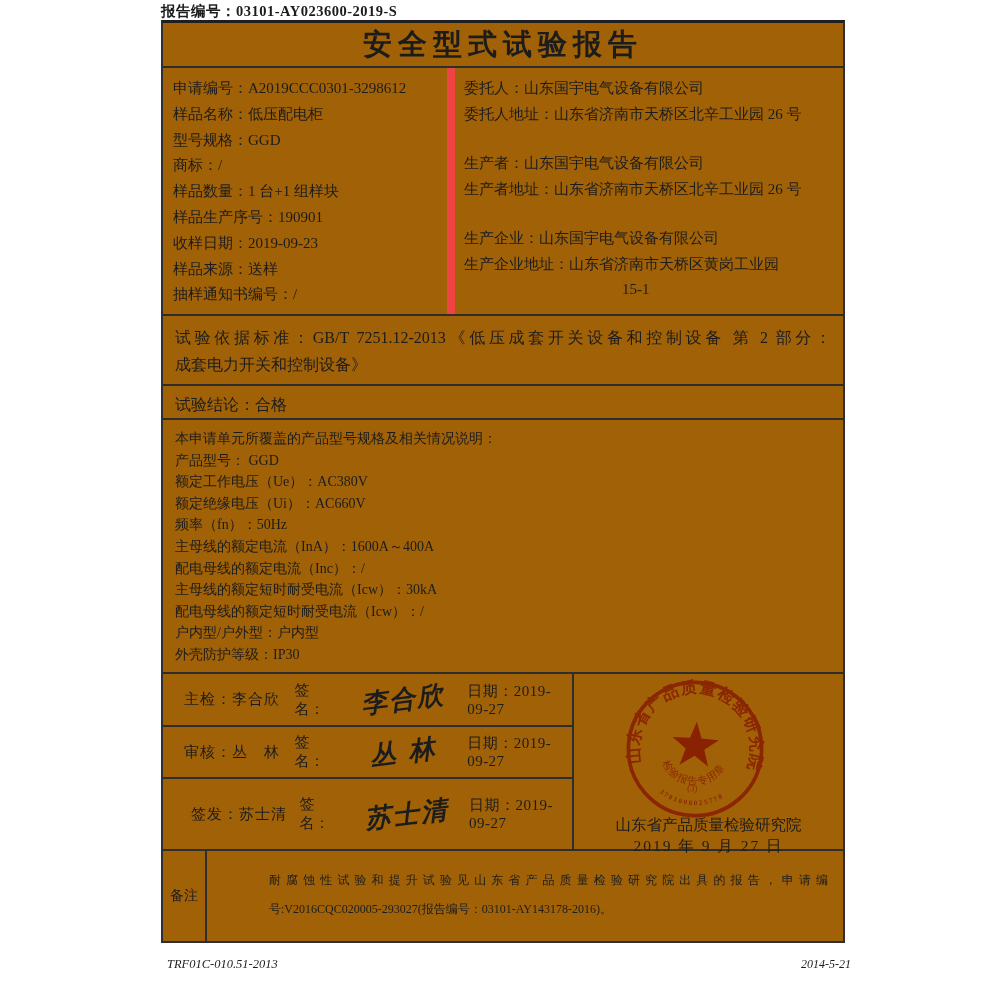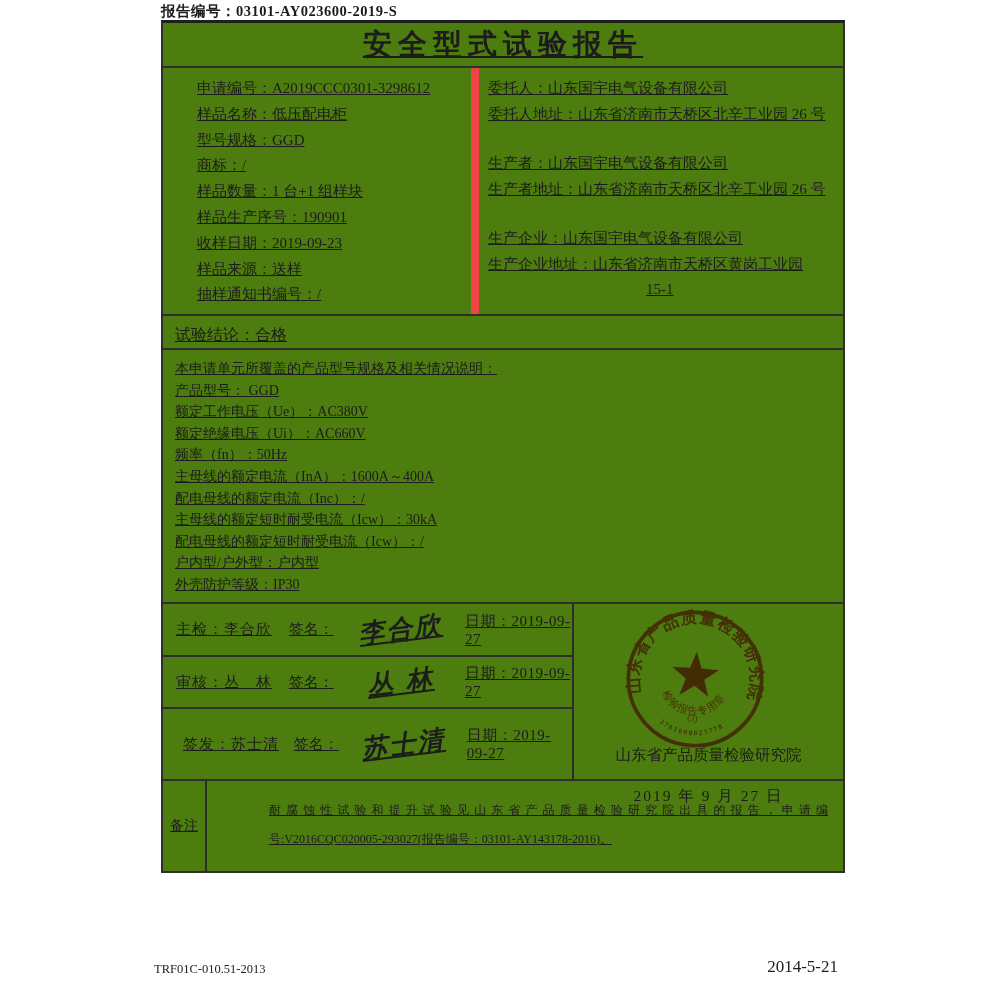--- a/index.html
+++ b/index.html
@@ -15,32 +15,31 @@
 
   .header-row {
     position: absolute; left: 161px; top: 2px; width: 684px;
     display: flex; justify-content: space-between;
     font-size: 14.5px; font-weight: bold; letter-spacing: .5px; flex-direction: column;
   }
 
   .doc-table {
     position: absolute; left: 161px; top: 20px; width: 684px;
     border: 2px solid #2e2e2e; border-top: 3px solid #1f1f1f;
-    background: #4d7c0f;
-    text-decoration: underline;
+    background: #a16207;
   }
 
   .title-cell {
     height: 45px; line-height: 42px; text-align: center;
     font-size: 29px; font-weight: bold; letter-spacing: 6px;
     border-bottom: 2px solid #2e2e2e;
   }
 
   .info-grid { display: flex; height: 248px; border-bottom: 2px solid #2e2e2e; }
-  .info-left { width: 284px; padding: 8px 20px 6px 10px; margin-left: 24px; }
+  .info-left { width: 284px; padding: 8px 20px 6px 10px; }
   .info-left .line { line-height: 25.8px; font-size: 15px; white-space: nowrap; }
   .info-right { flex: 1; border-left: 8px solid #ef4444; padding: 8px 6px 6px 9px; }
   .info-right .line { line-height: 25.5px; font-size: 15px; }
   .info-right .gap { margin-top: 24px; }
   .info-right .indent { padding-left: 158px; }
 
   .standard-cell {
     height: 70px; padding: 8px 12px; font-size: 16px; line-height: 27px;
     border-bottom: 2px solid #2e2e2e;
   }
@@ -51,57 +50,57 @@
     border-bottom: 2px solid #2e2e2e;
   }
 
   .specs-cell { height: 254px; padding: 8px 12px; border-bottom: 2px solid #2e2e2e; }
   .specs-cell .line { line-height: 21.6px; font-size: 14px; }
 
   .sig-section { display: flex; height: 177px; border-bottom: 2px solid #2e2e2e; }
   .sig-rows { width: 409px; }
   .sig-row {
     height: 53px; display: flex; align-items: center;
-    padding-left: 13px; font-size: 15px;
+    padding-left: 21px; font-size: 15px;
     border-bottom: 2px solid #2e2e2e;
   }
   .sig-row:nth-child(2) { height: 52px; }
   .sig-row:nth-child(3) { height: 70px; border-bottom: none; margin-left: 7px; }
   .sig-role { width: 128px; letter-spacing: 1px; }
   .sig-label { width: 52px; }
   .sig-script {
     width: 148px; text-align: center;
     font-family: "DejaVu Serif", serif; font-style: italic; font-weight: bold;
     font-size: 26px; transform: rotate(-7deg); letter-spacing: 2px;
     white-space: nowrap;
   }
   .sig-date { letter-spacing: .5px; }
 
   .seal-cell { flex: 1; position: relative; border-left: 2px solid #2e2e2e; }
   .seal-svg {
     position: absolute; left: 47px; top: 1px; width: 148px; height: 148px;
     mix-blend-mode: multiply; opacity: .92; transform: rotate(4deg);
   }
   .seal-org  { position: absolute; left: 0; right: 0; top: 141px; text-align: center; font-size: 15.5px; }
-  .seal-date { position: absolute; left: 0; right: 0; top: 162px; text-align: center; font-size: 15.5px; letter-spacing: 2px; margin-top: 20px; }
+  .seal-date { position: absolute; left: 0; right: 0; top: 162px; text-align: center; font-size: 15.5px; letter-spacing: 2px; }
 
   .remark-row { display: flex; height: 90px; }
   .remark-label {
     width: 44px; border-right: 2px solid #2e2e2e;
     display: flex; align-items: center; justify-content: center;
     font-size: 14px;
   }
   .remark-text { flex: 1; padding: 15px 15px 8px 15px; font-size: 12px; line-height: 29px; margin-left: 47px; }
 
   .footer-row {
-    position: absolute; left: 154px; top: 957px; width: 684px;
-    display: flex; justify-content: space-between; align-items: flex-end;
+    position: absolute; left: 167px; top: 957px; width: 684px;
+    display: flex; justify-content: space-between; align-items: flex-end; font-style: italic;
   }
   .footer-left  { font-size: 12.5px; }
-  .footer-right { font-size: 17px; text-align: right; }
+  .footer-right { font-size: 12px; text-align: right; }
 </style>
 </head>
 <body>
 
 <div class="page">
 
   <div class="header-row">
     <span>报告编号：03101-AY023600-2019-S</span>
     <span>第 1 页　共 38 页</span>
   </div>
@@ -126,20 +125,24 @@
         <div class="line">委托人：山东国宇电气设备有限公司</div>
         <div class="line">委托人地址：山东省济南市天桥区北辛工业园 26 号</div>
         <div class="line gap">生产者：山东国宇电气设备有限公司</div>
         <div class="line">生产者地址：山东省济南市天桥区北辛工业园 26 号</div>
         <div class="line gap">生产企业：山东国宇电气设备有限公司</div>
         <div class="line">生产企业地址：山东省济南市天桥区黄岗工业园</div>
         <div class="line indent">15-1</div>
       </div>
     </div>
 
+    <div class="standard-cell">
+      <div class="stretch">试验依据标准：GB/T 7251.12-2013《低压成套开关设备和控制设备 第 2 部分：</div>
+      <div>成套电力开关和控制设备》</div>
+    </div>
 
     <div class="conclusion-cell">试验结论：合格</div>
 
     <div class="specs-cell">
       <div class="line">本申请单元所覆盖的产品型号规格及相关情况说明：</div>
       <div class="line">产品型号： GGD</div>
       <div class="line">额定工作电压（Ue）：AC380V</div>
       <div class="line">额定绝缘电压（Ui）：AC660V</div>
       <div class="line">频率（fn）：50Hz</div>
       <div class="line">主母线的额定电流（InA）：1600A～400A</div>

